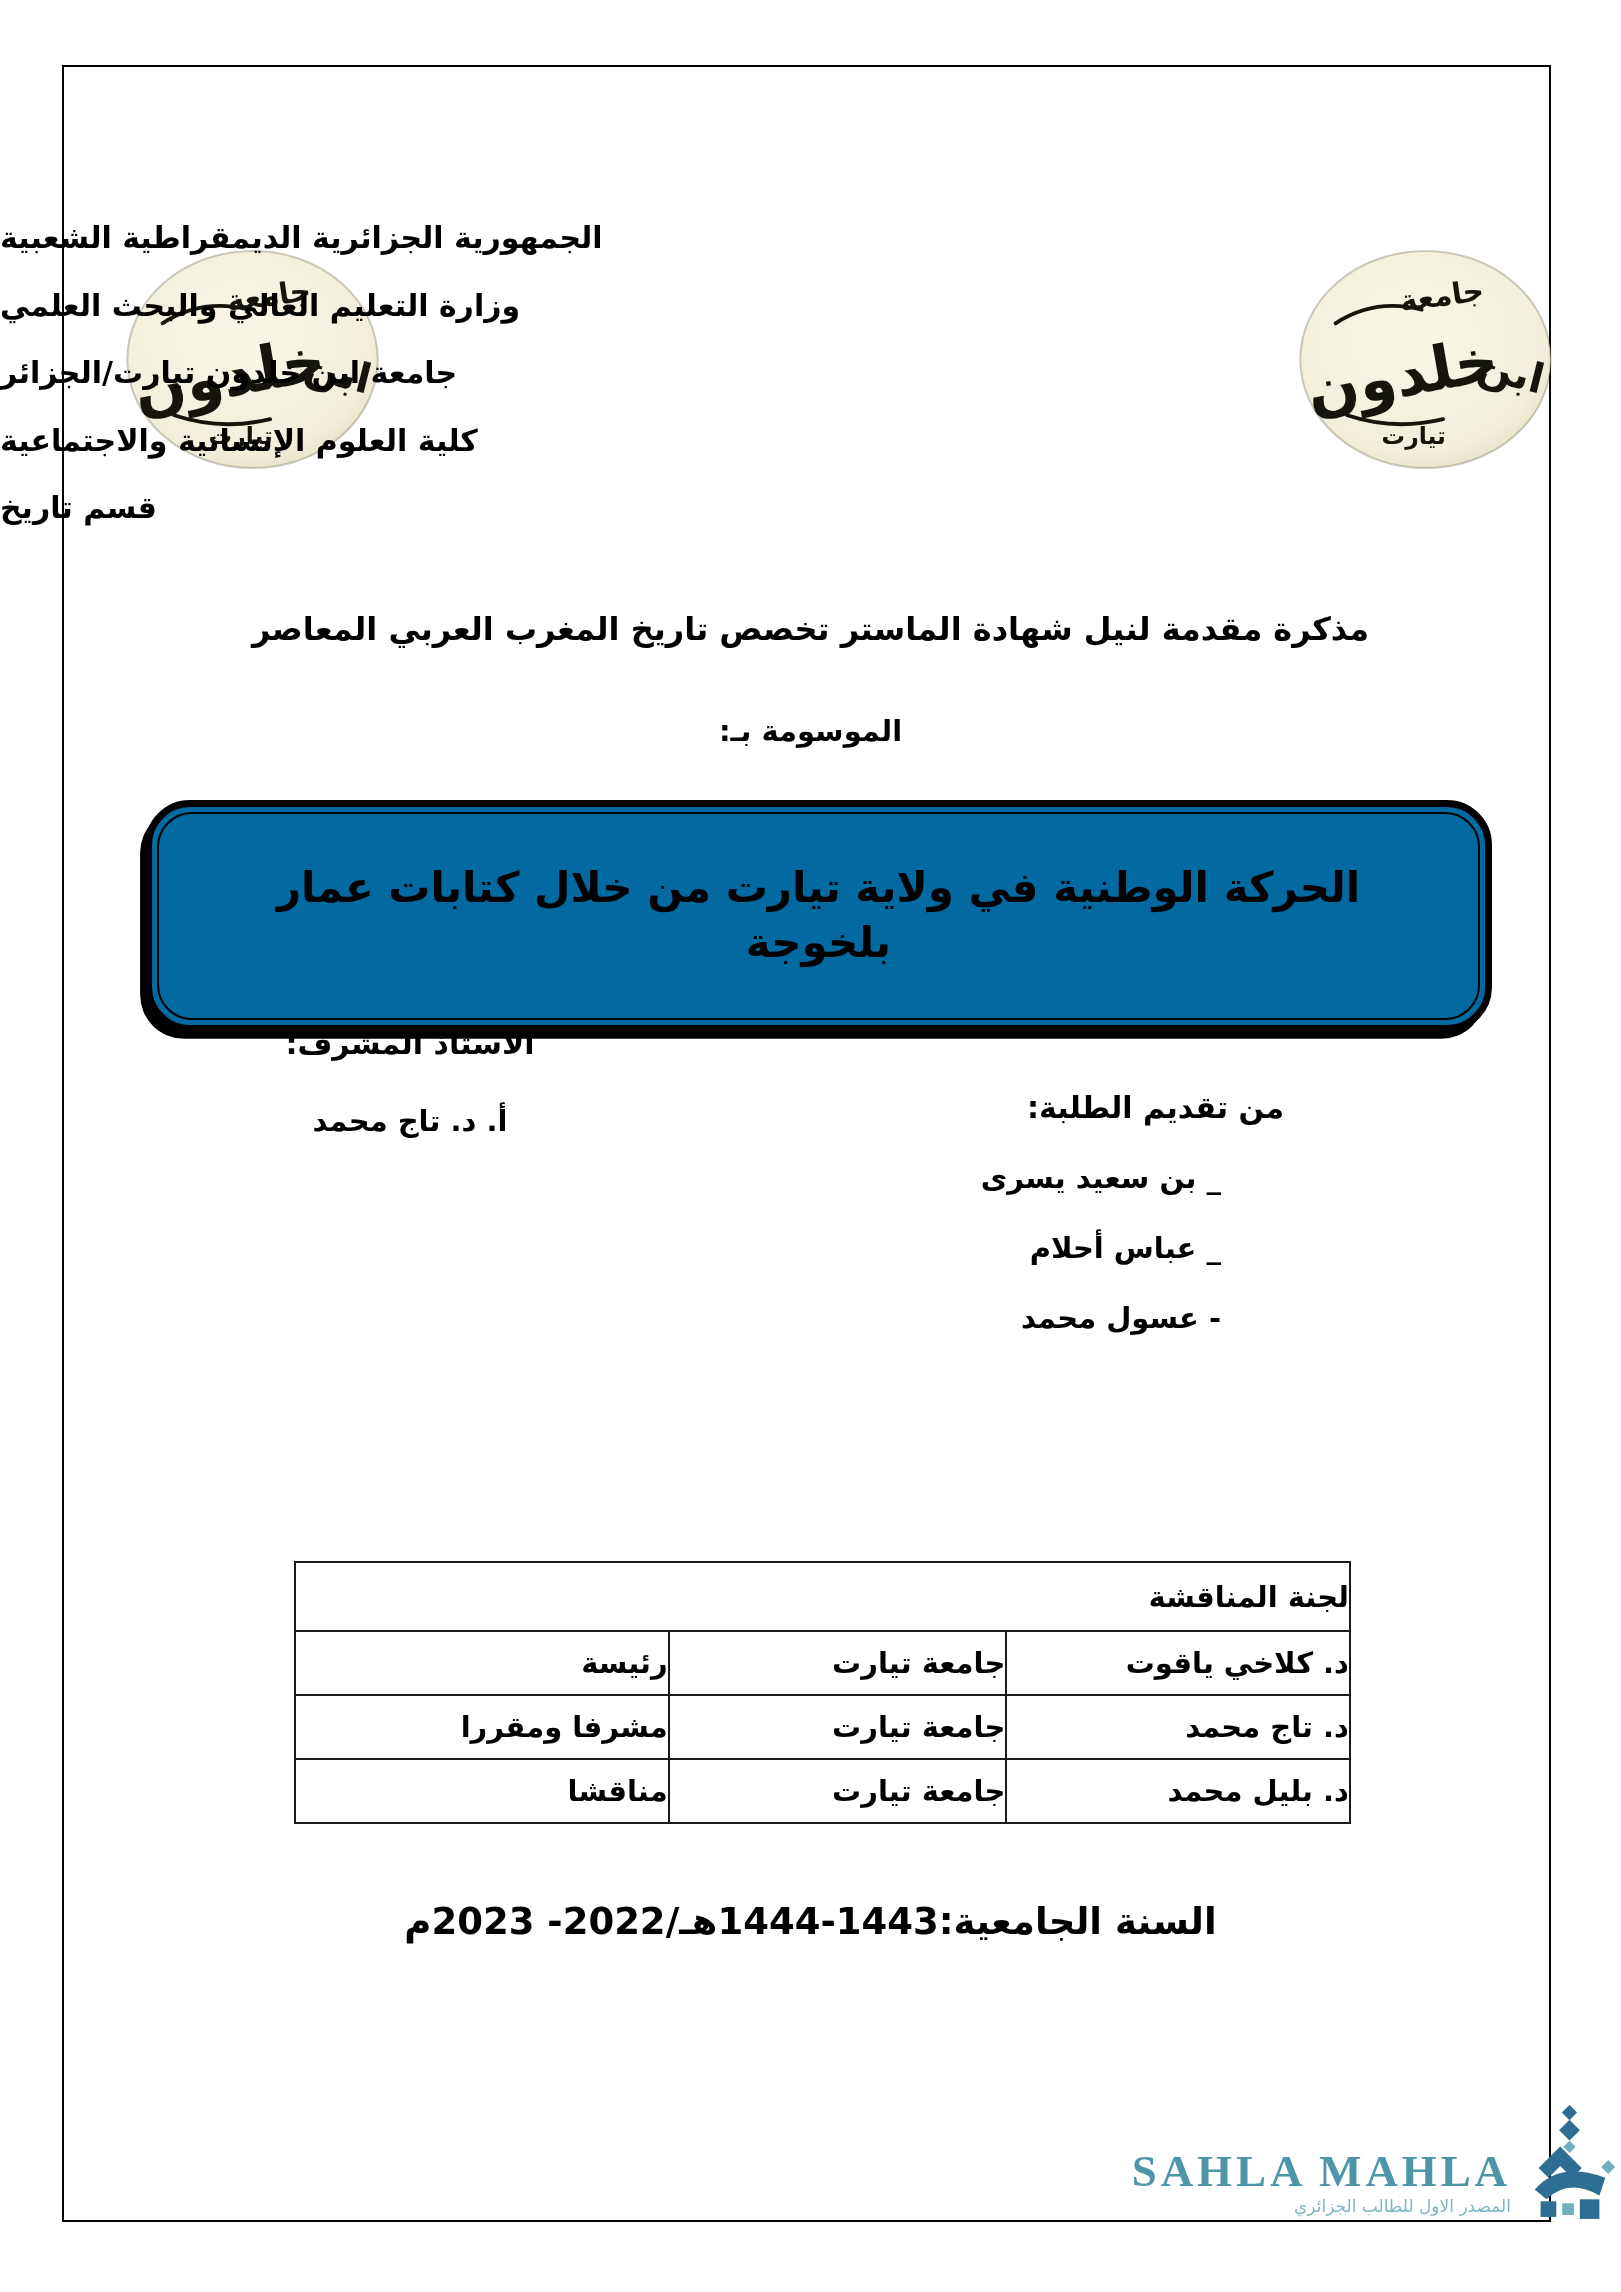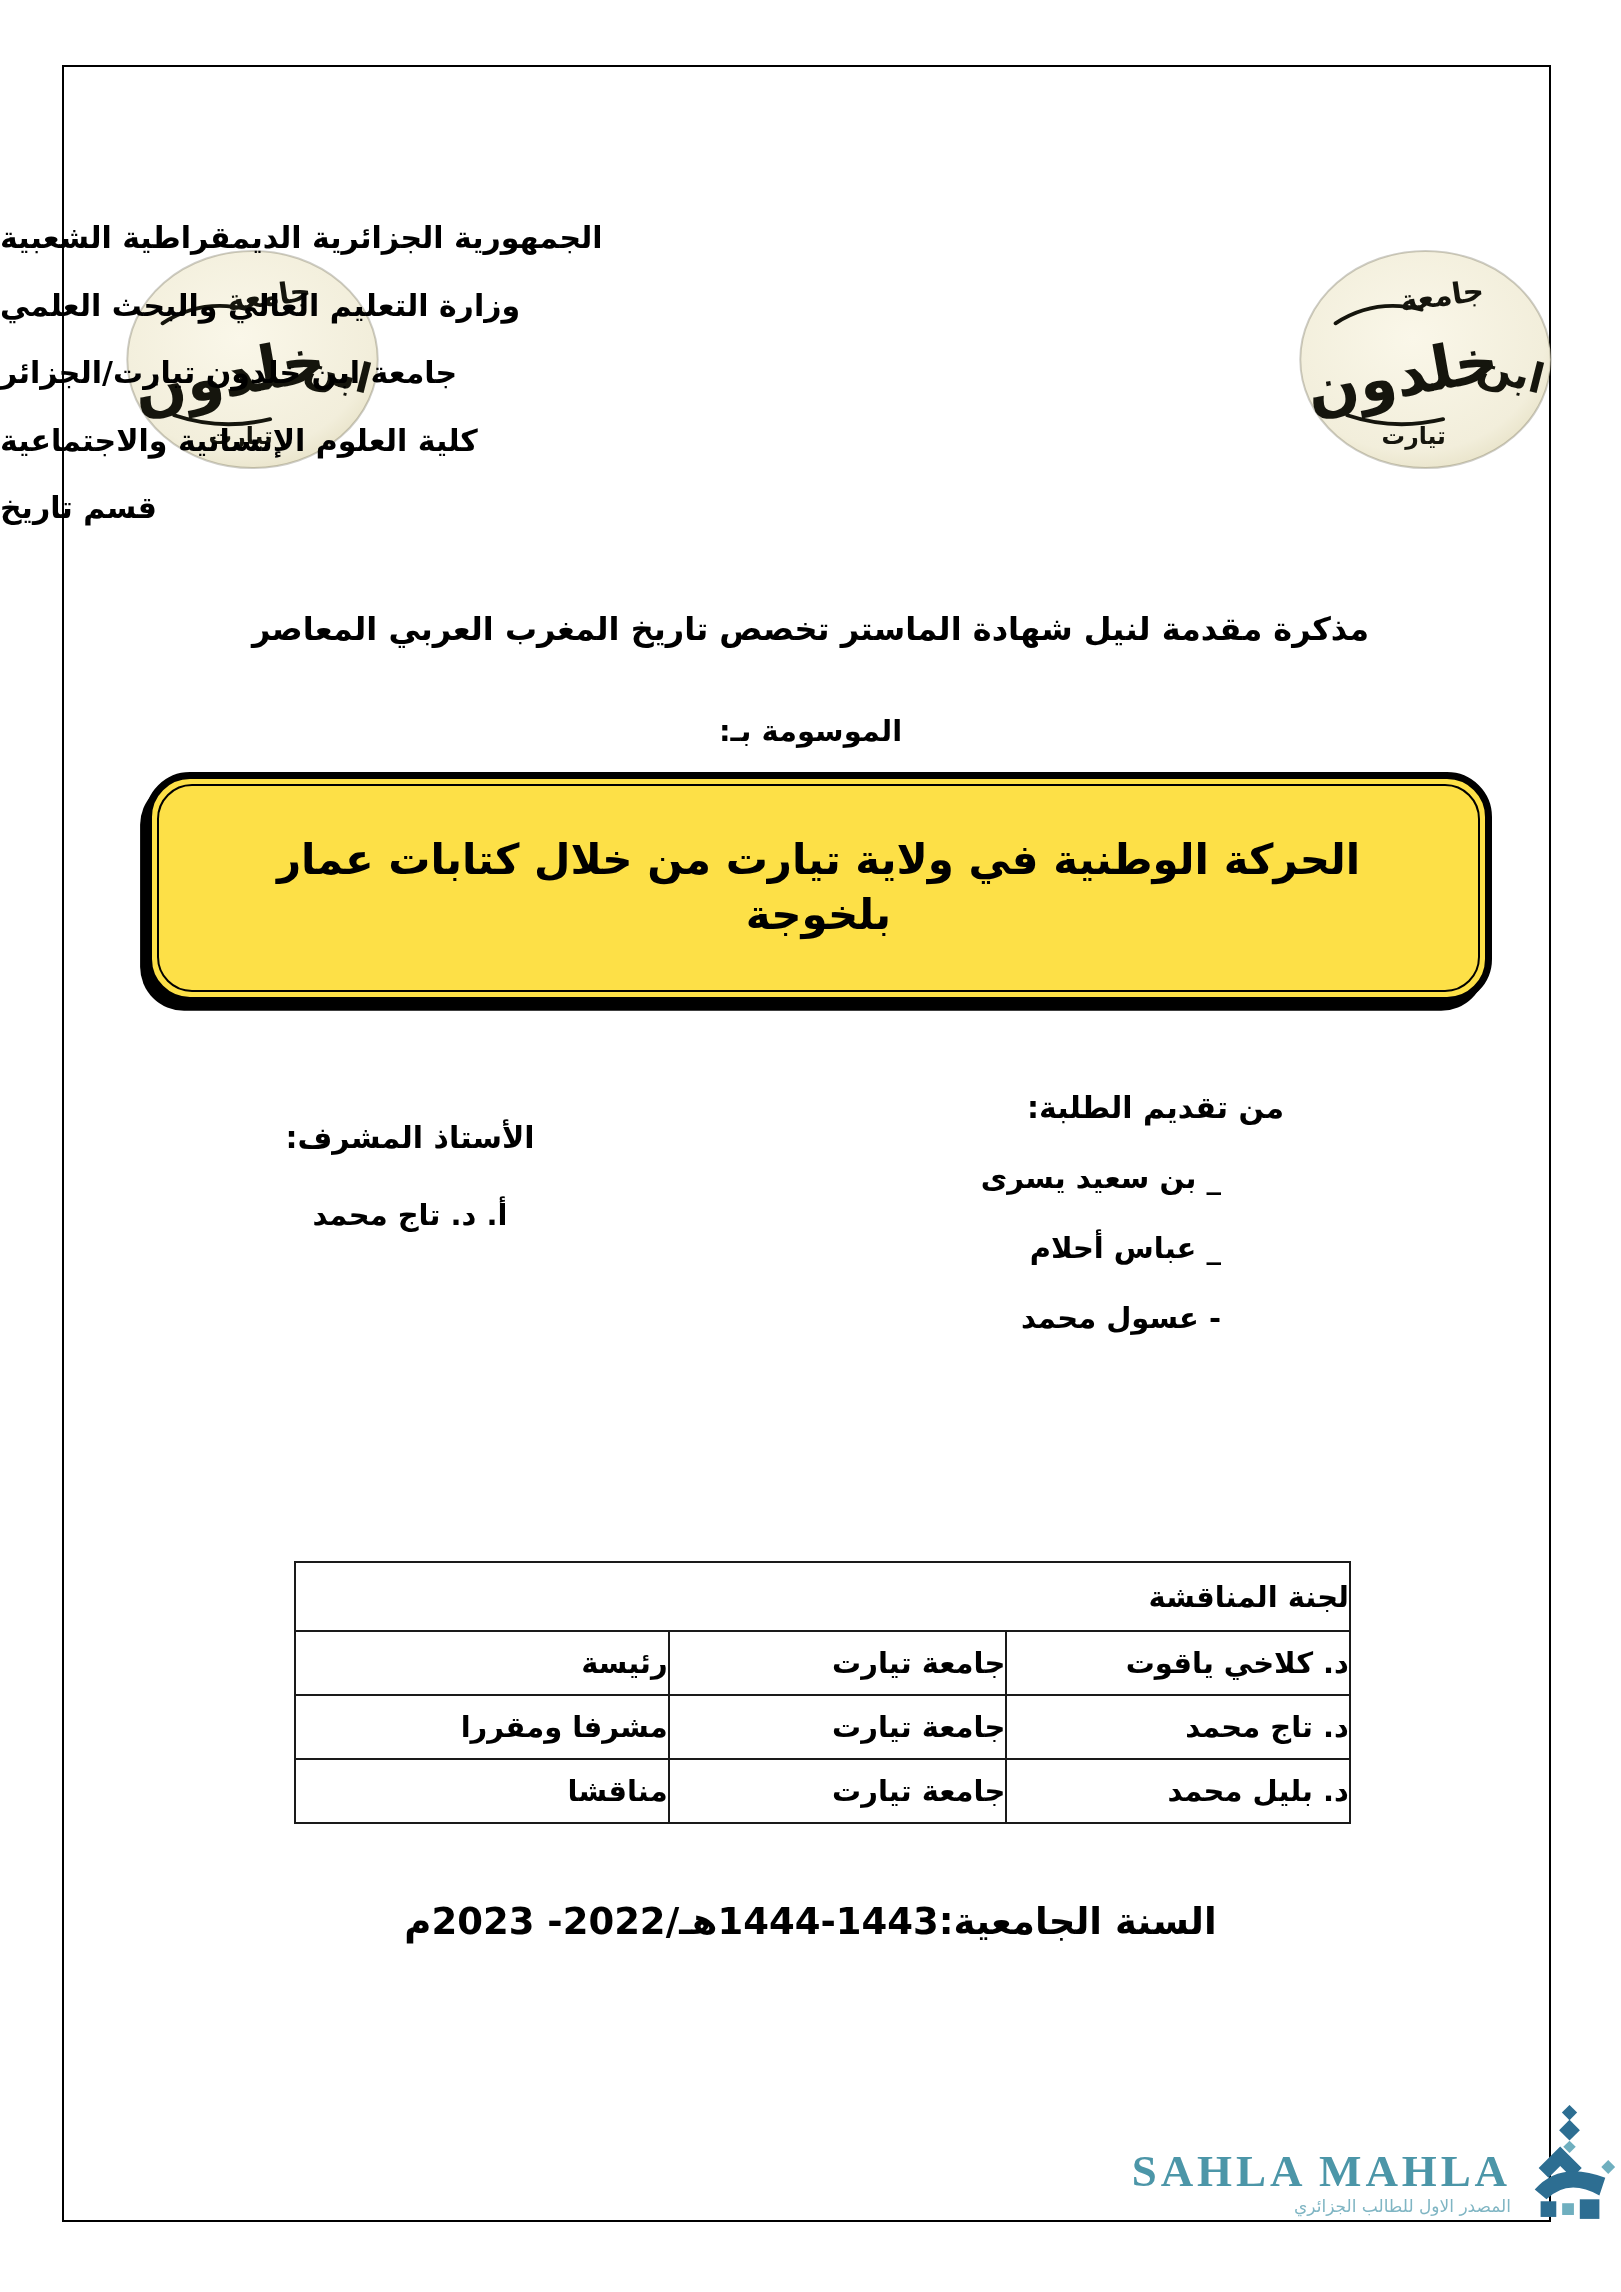--- a/index.html
+++ b/index.html
@@ -31,46 +31,46 @@
   .memoir{
     position:absolute;top:610px;left:0;width:100%;
     text-align:center;font-weight:bold;font-size:32px;
   }
   .entitled{
     position:absolute;top:714px;left:0;width:100%;
     text-align:center;font-weight:bold;font-size:29px;
   }
   
   .title-box{
-    position:absolute;left:145px;top:772px;
+    position:absolute;left:145px;top:800px;
     width:1333px;height:218px;
     border:7.8px solid #000;
     border-radius:45px;
-    background:#fde047;
+    background:#0369a1;
     box-shadow:-5.9px 7.8px 0 -1px #000;
   }
   .title-box-inner{
     position:absolute;inset:4.9px;
     border:2.9px solid #000;
     border-radius:35px;
     display:flex;align-items:center;justify-content:center;
     padding:0 39px;
   }
   .thesis-title{
     font-size:42px;font-weight:bold;text-align:center;line-height:1.3;
   }
   
   .students{
     position:absolute;top:1090px;right:337px;
     text-align:right;font-weight:bold;
   }
   .students .heading{font-size:30px;margin:0;}
   .students .item{font-size:29px;margin:36px 63px 0 0;}
   .supervisor{
-    position:absolute;top:1120px;left:253px;width:314px;
+    position:absolute;top:1026px;left:253px;width:314px;
     text-align:center;font-weight:bold;
   }
   .supervisor .heading{font-size:30px;margin:0;}
   .supervisor .name{font-size:29px;margin:43px 0 0 0;}
   
   .committee{
     position:absolute;left:294px;top:1561px;width:1057px;
     border-collapse:collapse;direction:rtl;
   }
   .committee th,.committee td{

